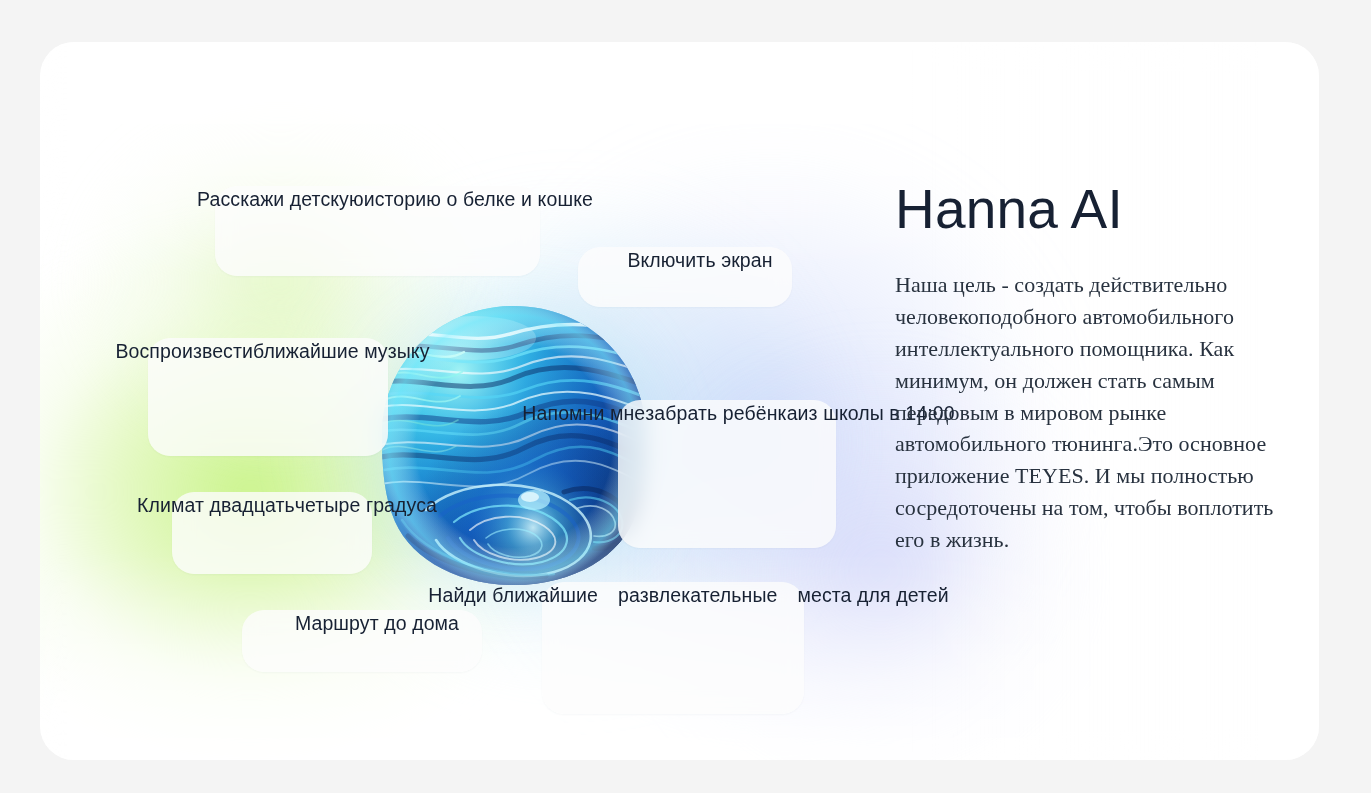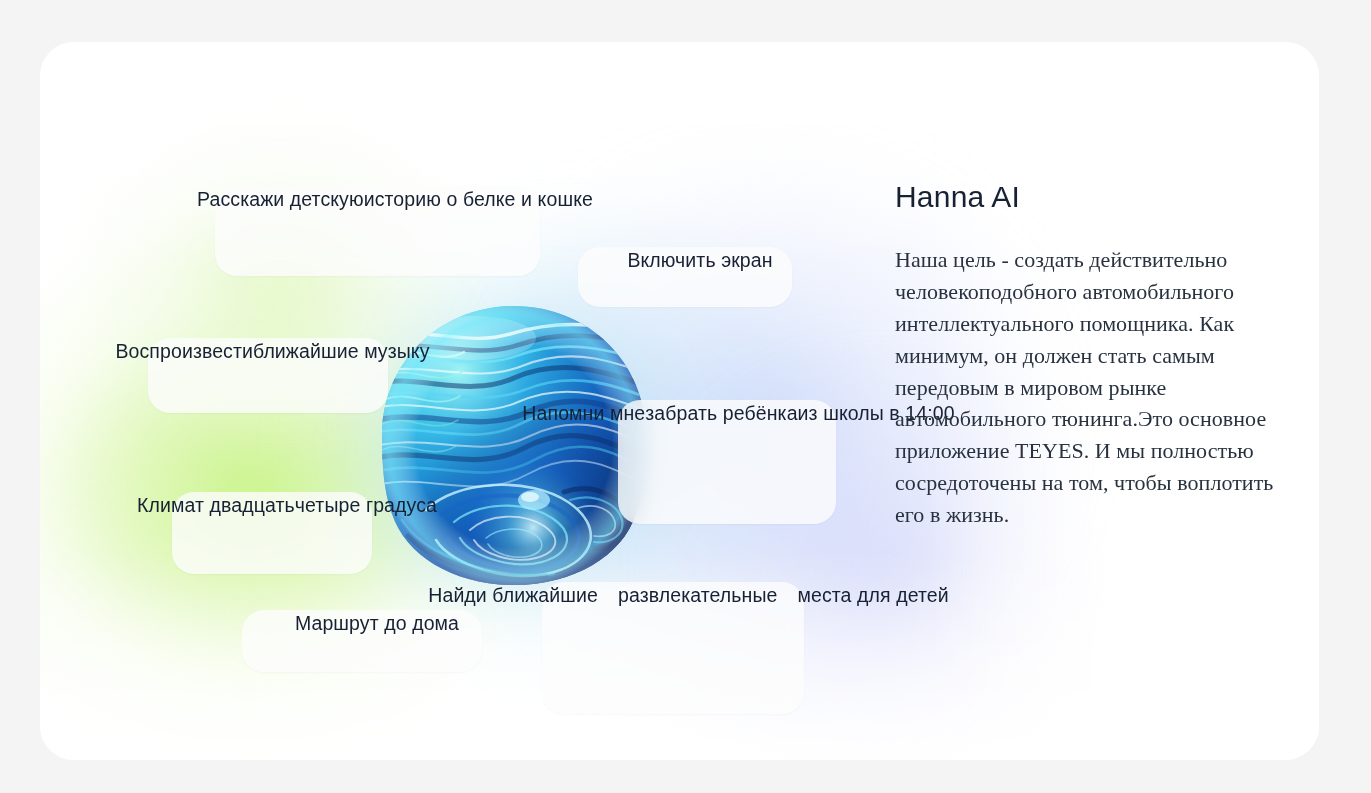--- a/index.html
+++ b/index.html
@@ -157,35 +157,35 @@
     letter-spacing: 0.1px;
     display: flex;
     flex-direction: row;
     justify-content: center;
     box-shadow: 0 1px 2px rgba(40,60,90,0.035);
   }
   .bubble span { display: block; white-space: nowrap; }
 
   .b-story   { left: 175px; top: 144px; width: 325px; height:  90px; padding: 0 0 0 35px; }
   .b-screen  { left: 538px; top: 205px; width: 214px; height:  60px; padding: 0 0 15px 30px; }
-  .b-music   { left: 108px; top: 296px; width: 240px; height:  75px; padding: 0 17px 0 26px; }
-  .b-remind  { left: 578px; top: 358px; width: 218px; height: 124px; padding: 0 0 0 23px; }
+  .b-music   { left: 108px; top: 296px; width: 240px; height:  118px; padding: 0 17px 0 26px; }
+  .b-remind  { left: 578px; top: 358px; width: 218px; height: 148px; padding: 0 0 0 23px; }
   .b-climate { left: 132px; top: 450px; width: 200px; height:  82px; padding: 0 0 0 30px; }
   .b-route   { left: 202px; top: 568px; width: 240px; height:  62px; padding: 0 0 0 30px; text-align: center; }
   .b-places  { left: 502px; top: 540px; width: 262px; height: 132px; padding: 0 0 0 31px; gap: 20px; }
 
   
   .info {
     position: absolute;
     left: 855px;
     top: 140px;
     width: 400px;
   }
   .info-title {
-    font-size: 30px;
+    font-size: 55px;
     font-weight: 400;
     color: #172133;
     letter-spacing: 0.2px;
     line-height: 1;
     margin-bottom: 32px;
   }
   .info-body {
     font-size: 22px;
     line-height: 1.45;
     color: #28323f;

